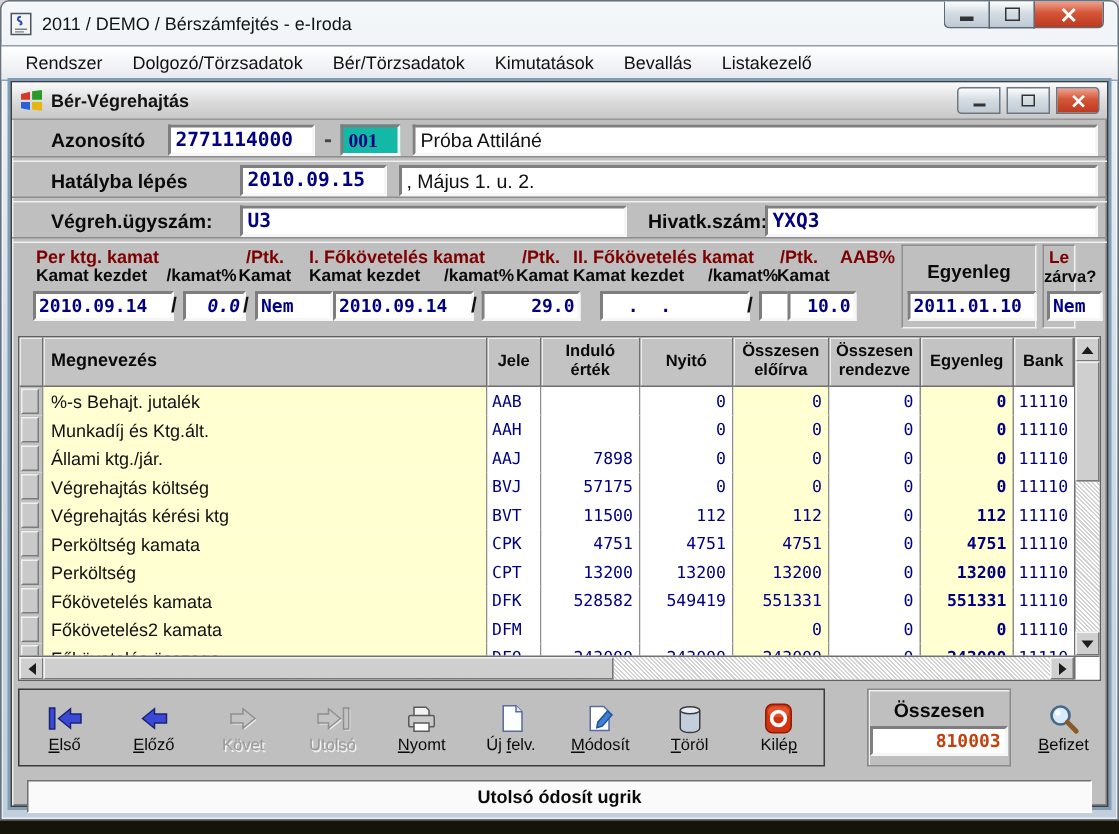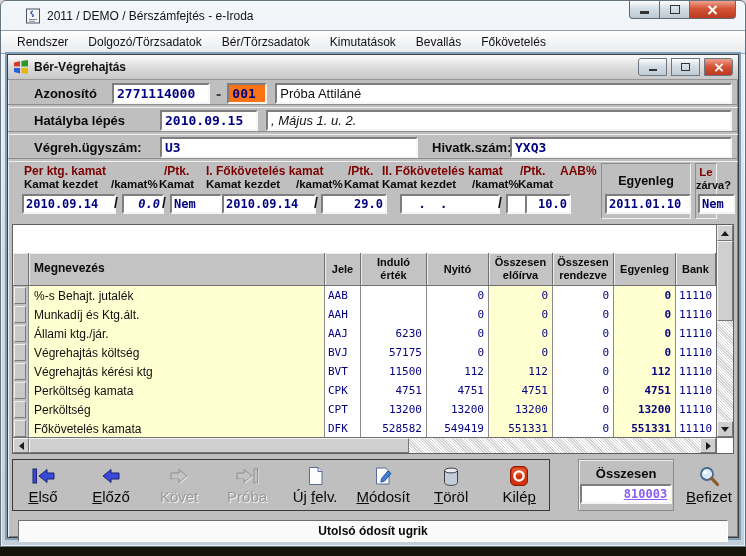--- a/index.html
+++ b/index.html
@@ -4,21 +4,21 @@
 <style>
   html,body{margin:0;padding:0;}
   body{width:746px;height:556px;position:relative;overflow:hidden;
        font-family:"Liberation Sans",sans-serif;background:linear-gradient(180deg,#d8d2da 0%,#cac4cc 60px,#aaa49e 100%);}
   .taskbar{position:absolute;left:0;right:0;bottom:0;height:9px;background:#161309;}
 
   
   .win{position:absolute;left:0;top:0;width:744px;height:545px;border:1px solid #65737f;
        border-radius:6px 6px 0 0;background:linear-gradient(180deg,#f4f7fa,#d3dde6 45%,#c2cfda);
        box-shadow:inset 0 0 0 1px rgba(255,255,255,.65);}
-  .titlebar{height:29px;display:flex;align-items:center;gap:6px;padding:0 24px;}
+  .titlebar{height:29px;display:flex;align-items:center;gap:6px;padding:0 5px;}
   .title-text{font-size:12px;color:#101418;}
   .win-controls{position:absolute;top:0;right:9px;display:flex;z-index:5;}
   .wc{height:17px;border:1px solid #5c6b77;border-top:none;display:flex;align-items:center;justify-content:center;
       background:linear-gradient(#fdfdfd,#d4dde4 45%,#bdc9d2);margin-left:-1px;}
   .wc.min{width:29px;border-radius:0 0 0 4px;}
   .wc.max{width:29px;}
   .wc.close{width:45px;background:linear-gradient(#f0a28e,#d45538 45%,#bc3a20);border-radius:0 0 4px 0;}
   .g-min{width:9px;height:3px;background:#333;margin-top:6px;}
   .g-max{width:8px;height:7px;border:1.5px solid #333;}
   .g-x{stroke:#fff;stroke-width:2;}
@@ -42,40 +42,40 @@
 
   
   .frow{height:27px;display:flex;align-items:center;position:relative;padding-left:22px;box-sizing:border-box;}
   .frow::after{content:"";position:absolute;left:-4px;right:-4px;bottom:-1px;height:2px;
                border-top:1px solid #8e8e8e;border-bottom:1px solid #f0f0f0;}
   .flabel{font-weight:bold;font-size:13px;color:#0a0a0a;white-space:nowrap;}
   .tf{height:17px;background:#fff;border:2px solid;border-color:#7e7e7e #f6f6f6 #f6f6f6 #7e7e7e;
       display:flex;align-items:center;padding:0 3px;white-space:pre;
       font:bold 13px "DejaVu Sans Mono",monospace;color:#000080;}
   .tf.sans{font:13px "Liberation Sans",sans-serif;color:#101010;}
-  .tf.gray{background:#f97316;}
+  .tf.gray{background:#14b8a6;font-family:Liberation Serif, serif;}
   .dash{margin:0 6px;color:#444;font-weight:bold;}
 
   
   .kamat{height:62px;position:relative;}
   .kt{position:absolute;top:3px;font-size:12px;font-weight:bold;color:#7d0000;white-space:nowrap;}
   .kl{position:absolute;top:17px;font-size:11.5px;font-weight:bold;color:#0a0a0a;white-space:nowrap;}
   .kf{position:absolute;top:33px;height:16px;background:#fff;border:2px solid;
       border-color:#7e7e7e #f6f6f6 #f6f6f6 #7e7e7e;display:flex;align-items:center;padding:0 2px;
       font:bold 12px "DejaVu Sans Mono",monospace;color:#000080;white-space:pre;}
   .kf.right{justify-content:flex-end;}
   .ks{position:absolute;top:34px;font-weight:bold;font-size:14px;color:#111;}
   .kbox{position:absolute;top:2px;height:56px;border:1px solid;border-color:#8e8e8e #f2f2f2 #f2f2f2 #8e8e8e;box-sizing:border-box;}
   .kbox .bl{position:absolute;width:100%;text-align:center;font-weight:bold;font-size:12.5px;color:#0a0a0a;}
   .kbox .bl.maroon{color:#7d0000;}
 
   
   .tbl-outer{margin-top:1px;border:1px solid #5f5f5f;display:grid;grid-template-columns:1fr 17px;grid-template-rows:212px 16px;background:#fff;}
   .tbl-clip{overflow:hidden;height:212px;}
-  .tbl{display:grid;grid-template-columns:16px 1fr 36px 66px 62px 64px 61px 62px 40px;margin-top:28px;}
+  .tbl{display:grid;grid-template-columns:16px 1fr 36px 66px 62px 64px 61px 62px 40px;}
   .hc{height:33px;background:#c3c3c3;border-right:1px solid #6f6f6f;border-bottom:1px solid #6f6f6f;
       box-shadow:inset 1px 1px 0 #ececec;display:flex;align-items:center;justify-content:center;
       font-weight:bold;font-size:11px;color:#0a0a0a;white-space:pre-line;text-align:center;line-height:1.15;box-sizing:border-box;}
   .hc.h-name{justify-content:flex-start;padding-left:5px;font-size:12px;}
   .cell{height:19px;display:flex;align-items:center;border-right:1px solid #8d8d8d;box-sizing:border-box;
         font-size:12px;color:#101010;background:#fff;overflow:hidden;}
   .c-name{background:#ffffd2;padding-left:5px;}
   .c-mono{font-family:"DejaVu Sans Mono",monospace;font-size:11px;color:#000080;}
   .c-jele{padding-left:3px;}
   .c-num{justify-content:flex-end;padding-right:4px;}
@@ -102,32 +102,32 @@
   .arr.up{border-bottom:5px solid #1c1c1c;margin-top:-4px;}
   .arr.down{border-top:5px solid #1c1c1c;margin-bottom:-4px;}
   .arr.left{border-right:5px solid #1c1c1c;margin-left:-4px;}
   .arr.right{border-left:5px solid #1c1c1c;margin-right:-4px;}
 
   
   .tbar{height:56px;margin-top:3px;display:flex;align-items:center;}
   .tb-box{width:540px;height:52px;border:1px solid #3a3a3a;box-sizing:border-box;display:flex;
           align-items:center;justify-content:space-between;padding:2px 5px;}
   .tbtn{width:50px;height:46px;border:1px solid transparent;display:flex;flex-direction:column;
-        align-items:center;justify-content:center;gap:1px;font-size:15px;color:#0a0a0a;box-sizing:border-box;}
+        align-items:center;justify-content:center;gap:1px;font-size:11px;color:#0a0a0a;box-sizing:border-box;}
   .tbtn.focused{border:1px solid #3c3c3c;}
   .tbtn.disabled{color:#9a9a9a;text-shadow:1px 1px 0 #f2f2f2;}
   .tbtn .ic{width:26px;height:22px;display:block;}
   .tbtn .ic svg{width:100%;height:100%;display:block;}
   .tlbl{white-space:nowrap;}
   .osz-box{margin-left:28px;width:96px;height:52px;border:1px solid #8a8a8a;box-shadow:inset 1px 1px 0 #efefef;
            box-sizing:border-box;display:flex;flex-direction:column;align-items:center;justify-content:center;gap:3px;}
   .osz-label{font-weight:bold;font-size:13px;color:#0a0a0a;}
   .osz-field{width:82px;height:16px;background:#fff;border:2px solid;border-color:#7e7e7e #f6f6f6 #f6f6f6 #7e7e7e;
              display:flex;align-items:center;justify-content:flex-end;padding:0 3px;
-             font:bold 12px "DejaVu Sans Mono",monospace;color:#8b5cf6;box-sizing:content-box;text-decoration:underline;}
+             font:bold 12px "DejaVu Sans Mono",monospace;color:#c2410c;box-sizing:content-box;}
   .bef-slot{margin-left:10px;}
 
   
   .status{height:20px;margin:7px 6px 0;background:#fafafa;border:1px solid;border-color:#6f6f6f #ffffff #ffffff #6f6f6f;
           display:flex;align-items:center;justify-content:center;font-weight:bold;font-size:12px;color:#0a0a0a;}
 </style>
 </head>
 <body>
 
 <div class="win">
@@ -153,21 +153,21 @@
           <path class="g-x" d="M1.5 1 L9.5 9 M9.5 1 L1.5 9"></path>
         </svg>
     </div>
   </div>
   <div class="menubar">
       <span class="mitem">Rendszer</span>
       <span class="mitem">Dolgozó/Törzsadatok</span>
       <span class="mitem">Bér/Törzsadatok</span>
       <span class="mitem">Kimutatások</span>
       <span class="mitem">Bevallás</span>
-      <span class="mitem">Főkövetelés</span>
+      <span class="mitem">Listakezelő</span>
     </div>
 
   <div class="mdi">
     <div class="dialog">
       <div class="dlg-title">
         <span style="width:16px;height:16px;display:block;">
           <svg viewBox="0 0 16 16" width="16" height="16">
               <path d="M1 3.6 7 2.2v5.3H1z" fill="#d6392a"></path>
               <path d="M8.4 1.9 15 1v6.5H8.4z" fill="#2a9a2a"></path>
               <path d="M1 9h6v5.4L1 13.1z" fill="#2a5fd6"></path>
@@ -194,21 +194,21 @@
           <span class="flabel" style="width:78px;">Azonosító</span>
           <span class="tf" style="width:88px;">2771114000</span>
           <span class="dash">-</span>
           <span class="tf gray" style="width:30px;">001</span>
           <span class="tf sans" style="flex:1;margin-left:8px;margin-right:2px;">Próba Attiláné</span>
         </div>
 
         <div class="frow">
           <span class="flabel" style="width:126px;">Hatályba lépés</span>
           <span class="tf" style="width:88px;">2010.09.15</span>
-          <span class="tf sans" style="flex:1;margin-left:8px;margin-right:2px;font-style:italic;">, Május 1. u. 2.</span>
+          <span class="tf sans" style="flex:1;margin-left:8px;margin-right:2px;">, Május 1. u. 2.</span>
         </div>
 
         <div class="frow">
           <span class="flabel" style="width:126px;">Végreh.ügyszám:</span>
           <span class="tf" style="width:248px;">U3</span>
           <span class="flabel" style="margin-left:14px;width:78px;">Hivatk.szám:</span>
           <span class="tf" style="flex:1;margin-right:2px;">YXQ3</span>
         </div>
 
         <div class="kamat">
@@ -293,21 +293,21 @@
                 <div class="cell c-mono c-num">0</div>
                 <div class="cell c-mono c-num c-elo">0</div>
                 <div class="cell c-mono c-num">0</div>
                 <div class="cell c-mono c-num c-egy">0</div>
                 <div class="cell c-mono c-bank">11110</div>
                 <div class="c-selw">
                   <div class="c-selbtn"></div>
                 </div>
                 <div class="cell c-name">Állami ktg./jár.</div>
                 <div class="cell c-mono c-jele">AAJ</div>
-                <div class="cell c-mono c-num">6230</div>
+                <div class="cell c-mono c-num">7898</div>
                 <div class="cell c-mono c-num">0</div>
                 <div class="cell c-mono c-num c-elo">0</div>
                 <div class="cell c-mono c-num">0</div>
                 <div class="cell c-mono c-num c-egy">0</div>
                 <div class="cell c-mono c-bank">11110</div>
                 <div class="c-selw">
                   <div class="c-selbtn"></div>
                 </div>
                 <div class="cell c-name">Végrehajtás költség</div>
                 <div class="cell c-mono c-jele">BVJ</div>
@@ -438,21 +438,31 @@
               </div>
               <div class="tbtn disabled">
                 <span class="ic">
                   <svg viewBox="0 0 26 22">
                     <rect x="21" y="5" width="3.5" height="14" fill="#f2f2f2"></rect>
                     <rect x="20" y="4" width="3.5" height="14" fill="#c3c3c3" stroke="#8f8f8f"></rect>
                     <polygon points="19,12 11,5.5 11,9 4,9 4,15 11,15 11,18.5" fill="#f2f2f2"></polygon>
                     <polygon points="18,11 10,4.5 10,8 3,8 3,14 10,14 10,17.5" fill="#c3c3c3" stroke="#8f8f8f"></polygon>
                   </svg>
                 </span>
-                <span class="tlbl">Próba</span>
+                <span class="tlbl">Utolsó</span>
+              </div>
+              <div class="tbtn">
+                <span class="ic">
+                  <svg viewBox="0 0 24 22">
+                    <path d="M7 9V3.5h8l2 2V9" fill="#f2f2f2" stroke="#5a5a5a"></path>
+                    <rect x="3.5" y="9" width="17" height="7.5" rx="1.2" fill="#c9c9c9" stroke="#5a5a5a"></rect>
+                    <rect x="7" y="14" width="10" height="5.5" fill="#ffffff" stroke="#5a5a5a"></rect>
+                  </svg>
+                </span>
+                <span class="tlbl"><u>N</u>yomt</span>
               </div>
               <div class="tbtn">
                 <span class="ic">
                   <svg viewBox="0 0 24 22">
                     <path d="M6.5 2.5h8.5l4 4v13H6.5z" fill="#fcfdff" stroke="#5a6b9c"></path>
                     <path d="M15 2.5v4h4" fill="#e3ebf8" stroke="#5a6b9c"></path>
                   </svg>
                 </span>
                 <span class="tlbl">Új <u>f</u>elv.</span>
               </div>

